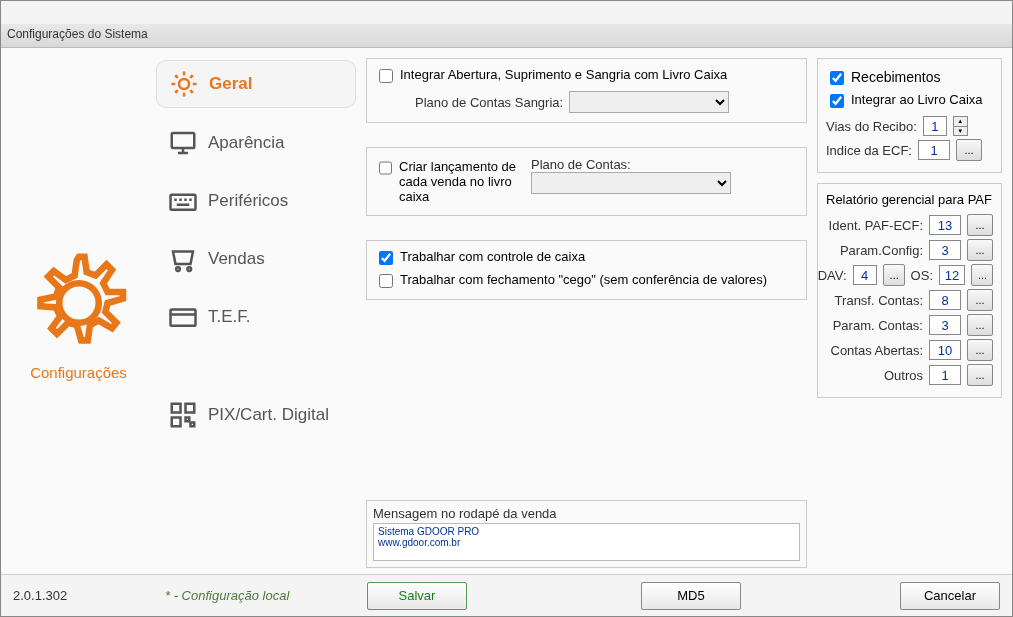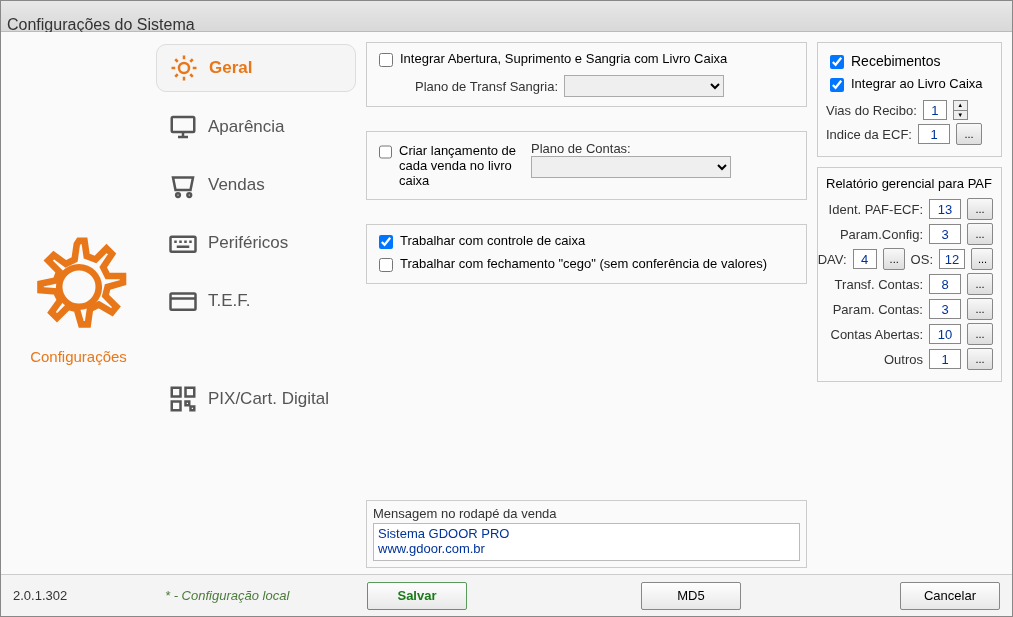--- a/index.html
+++ b/index.html
@@ -16,23 +16,24 @@
     background: #f4f4f4;
     border: 1px solid #888;
     display: flex;
     flex-direction: column;
     position: relative;
   }
   .titlebar {
     height: 24px;
     background: linear-gradient(to bottom, #e8e8e8, #d8d8d8);
     border-bottom: 1px solid #bbb;
-    padding: 15px 6px;
-    font-size: 16px;
+    padding: 3px 6px;
+    font-size: 12px;
     color: #333;
+    margin-top: 23px;
   }
   .body {
     flex: 1;
     display: flex;
     background: #fafafa;
   }
   .sidebar {
     width: 155px;
     display: flex;
     flex-direction: column;
@@ -160,21 +161,21 @@
     margin-top: auto;
     border: 1px solid #ccc;
     background: #fafafa;
     padding: 3px 6px;
   }
   .footer-msg textarea {
     width: 100%;
     height: 38px;
     border: 1px solid #bbb;
     resize: none;
-    font-size: 13px;
+    font-size: 10px;
     color: #003399;
     font-family: Arial;
     padding: 2px 4px;
   }
   .bottombar {
     height: 42px;
     border-top: 1px solid #ccc;
     display: flex;
     align-items: center;
     padding: 0 12px;
@@ -187,21 +188,21 @@
     height: 28px;
     min-width: 100px;
     border: 1px solid #888;
     background: linear-gradient(#fefefe,#e8e8e8);
     cursor: pointer;
     font-size: 13px;
     border-radius: 2px;
   }
   .btn.salvar {
     color: #1a7a1a;
-    font-weight: bold;
+    font-weight: normal;
     border: 1px solid #5a9a5a;
   }
   .spacer { flex: 1; }
   .lbl { color:#333; }
 </style>
 </head>
 <body>
 
 <div class="window">
   <div class="titlebar">
@@ -228,32 +229,32 @@
       </div>
       <div class="nav-item">
         <svg class="nav-icon" viewBox="0 0 24 24">
             <rect x="3" y="4" width="18" height="12" rx="1"></rect>
             <path d="M8 20h8M12 16v4"></path>
           </svg>
         <span>Aparência</span>
       </div>
       <div class="nav-item">
         <svg class="nav-icon" viewBox="0 0 24 24">
+            <rect x="2" y="7" width="20" height="12" rx="1"></rect>
+            <path d="M5 11h2M9 11h2M13 11h2M17 11h2M7 15h10"></path>
+          </svg>
+        <span>Periféricos</span>
+      </div>
+      <div class="nav-item">
+        <svg class="nav-icon" viewBox="0 0 24 24">
             <path d="M4 6h16l-2 10H6z"></path>
             <circle cx="8" cy="20" r="1.5"></circle>
             <circle cx="17" cy="20" r="1.5"></circle>
           </svg>
         <span>Vendas</span>
-      </div>
-      <div class="nav-item">
-        <svg class="nav-icon" viewBox="0 0 24 24">
-            <rect x="2" y="7" width="20" height="12" rx="1"></rect>
-            <path d="M5 11h2M9 11h2M13 11h2M17 11h2M7 15h10"></path>
-          </svg>
-        <span>Periféricos</span>
       </div>
       <div class="nav-item">
         <svg class="nav-icon" viewBox="0 0 24 24">
             <rect x="2" y="6" width="20" height="13" rx="1"></rect>
             <path d="M2 10h20"></path>
           </svg>
         <span>T.E.F.</span>
       </div>
       <div style="height:40px"></div>
       <div class="nav-item">
@@ -269,21 +270,21 @@
 
     <div class="main">
       <div class="center">
 
         <div class="group">
           <label class="chk">
             <input type="checkbox" style="">
             <span>Integrar Abertura, Suprimento e Sangria com Livro Caixa</span>
           </label>
           <div class="row" style="padding-left:40px">
-            <span class="lbl">Plano de Transf Sangria:</span>
+            <span class="lbl">Plano de Contas Sangria:</span>
             <select class="plano"></select>
           </div>
         </div>
 
         <div class="group">
           <div class="row" style="align-items:flex-start">
             <label class="chk" style="width:150px">
               <input type="checkbox" style="">
               <span>Criar lançamento de cada venda no livro caixa</span>
             </label>

